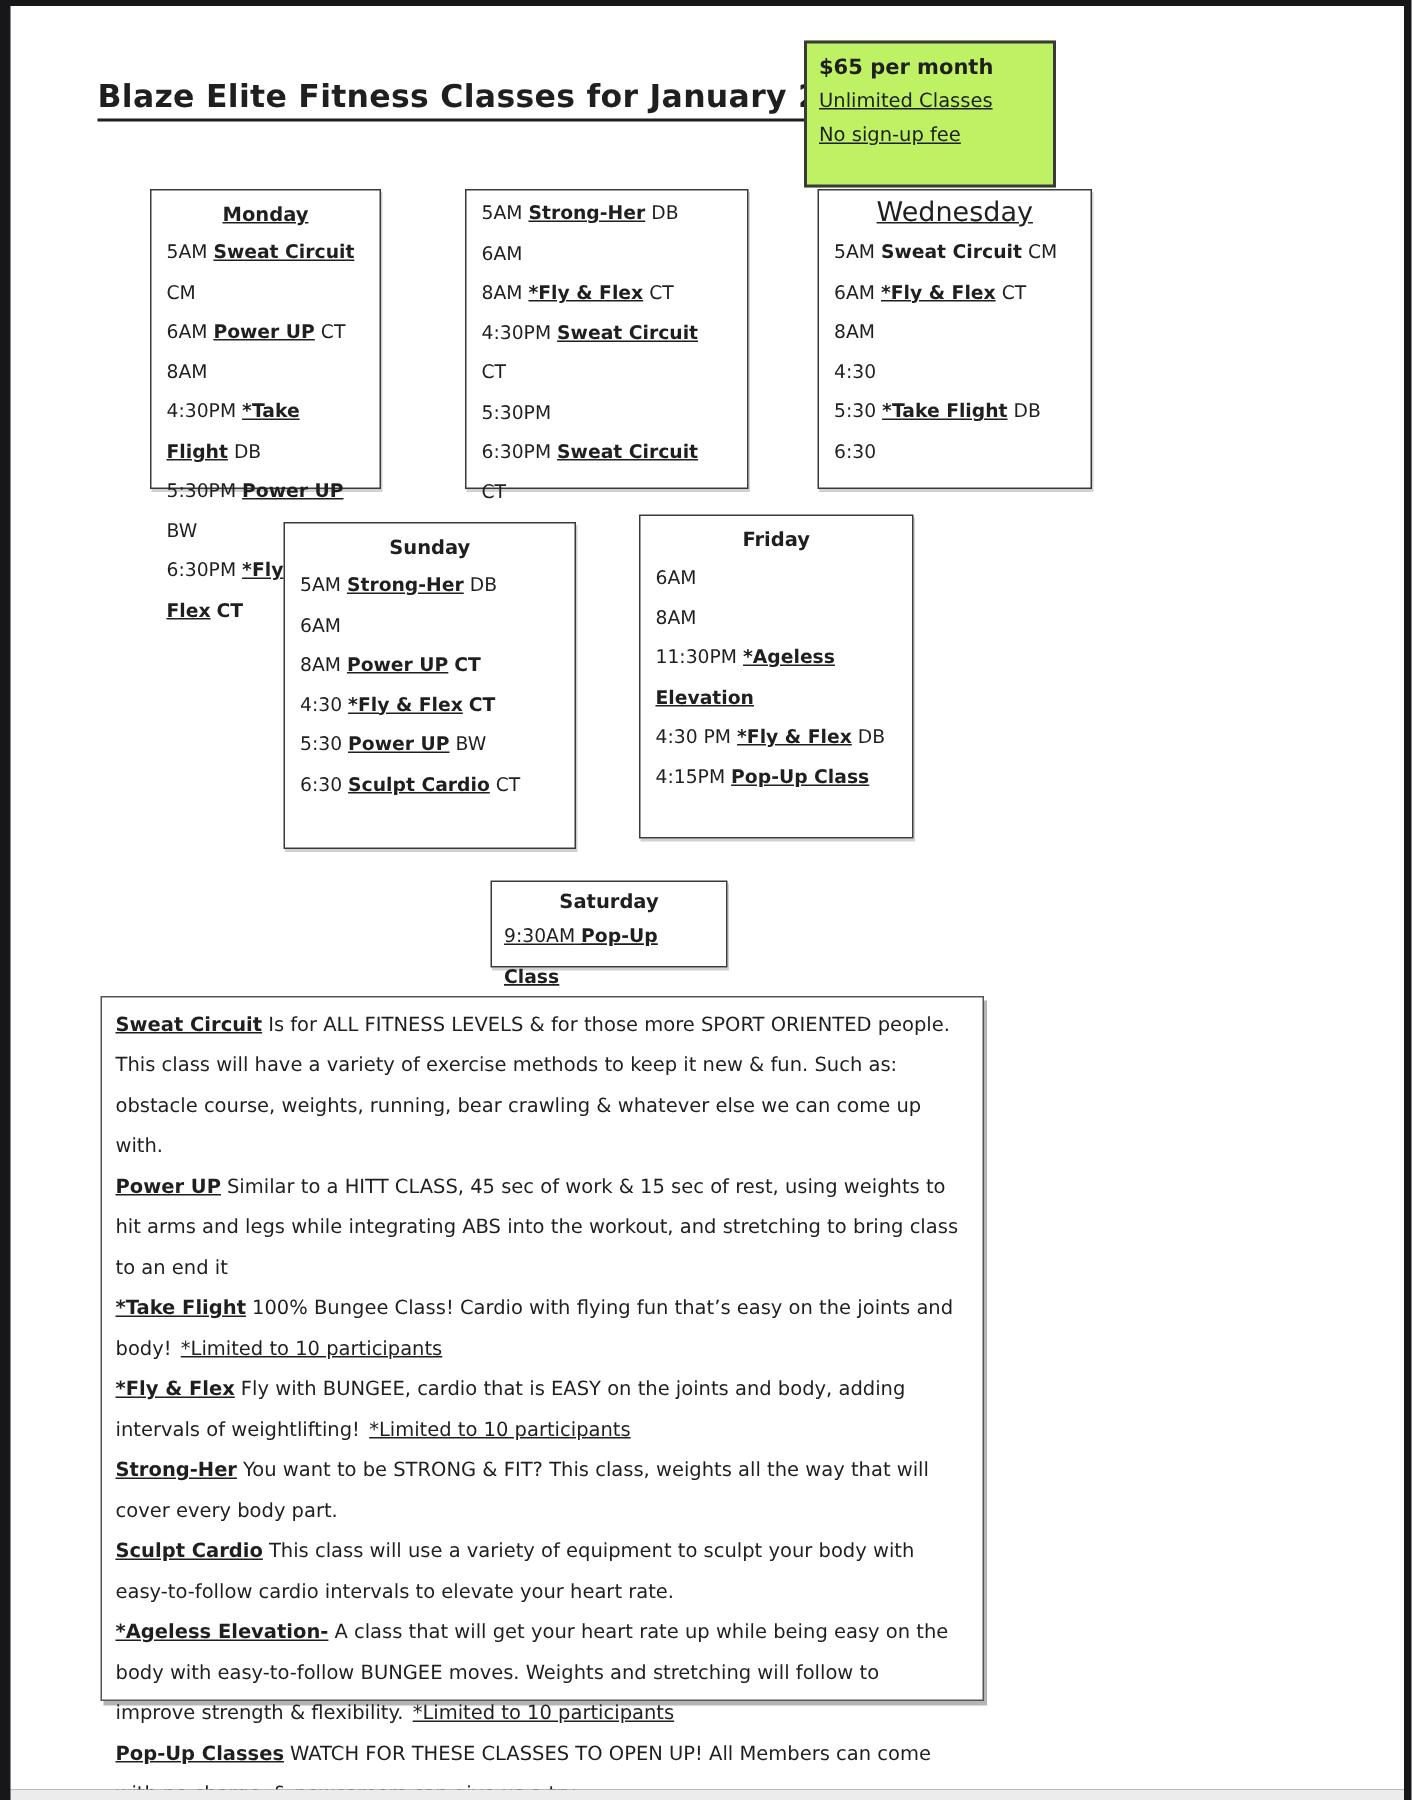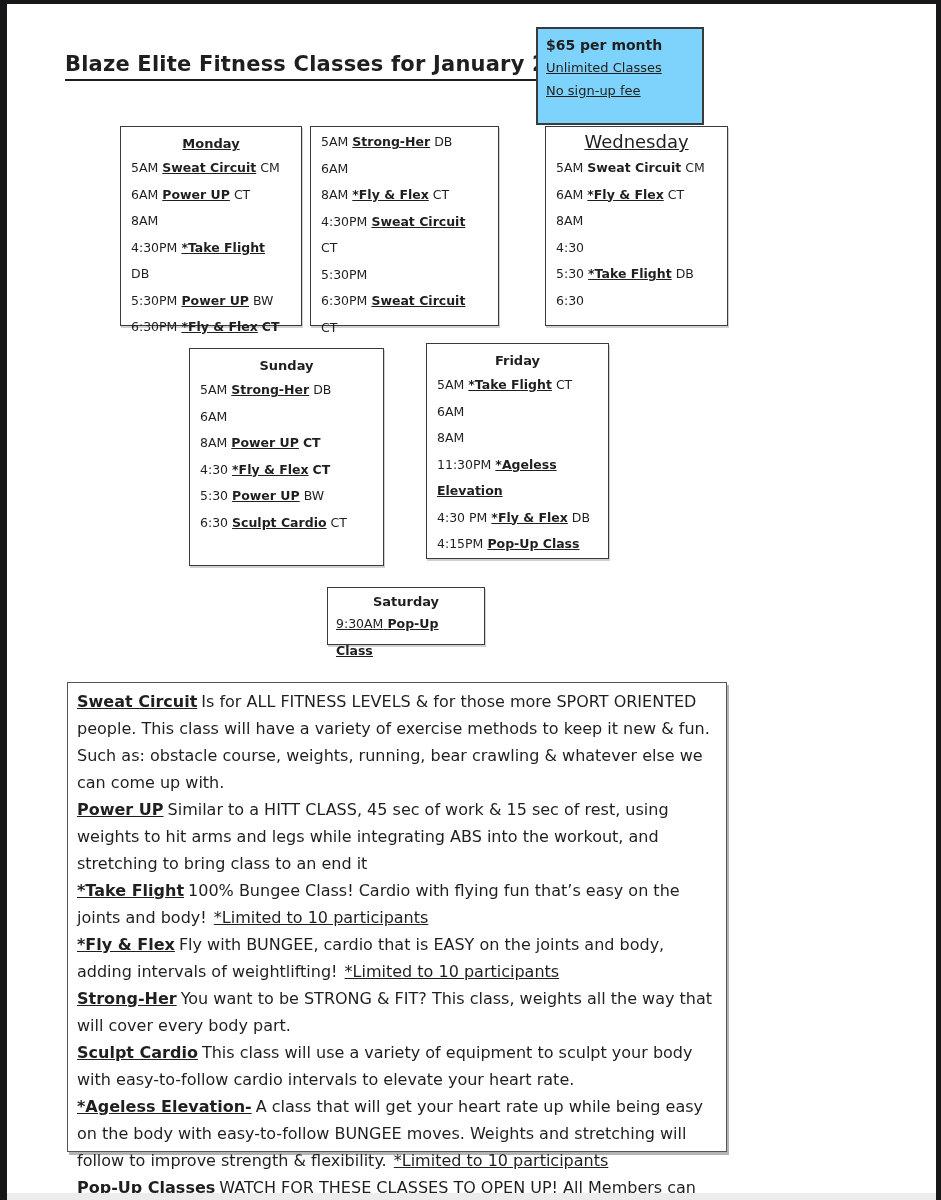--- a/index.html
+++ b/index.html
@@ -20,21 +20,21 @@
     background:#ececec;
   }
   .title {
     position:absolute; left:58px; top:48px;
     font-size:21px; font-weight:bold; letter-spacing:0.2px;
     border-bottom:2px solid #1f1f1f; padding-bottom:3px;
     white-space:nowrap;
   }
   .promo-box {
     position:absolute; left:529px; top:23px; width:168px; height:98px;
-    border:2px solid #3a3a3a; background:#7dd3fc; padding:5px 0 0 8px;
+    border:2px solid #3a3a3a; background:#bef264; padding:5px 0 0 8px;
   }
   .promo-box .p1 { font-size:14px; font-weight:bold; line-height:22px; }
   .promo-box .p2 { font-size:13px; line-height:23px; text-decoration:underline; }
   .day-box {
     position:absolute; border:1.5px solid #3a3a3a; background:#fff;
     box-shadow:1px 2px 0 rgba(0,0,0,0.18);
     font-size:12.5px;
   }
   .day-header {
     text-align:center; font-weight:bold; font-size:13px;
@@ -43,34 +43,34 @@
   .day-header.u { text-decoration:underline; }
   .day-header.big { font-size:18px; font-weight:normal; padding-top:4px; line-height:22px; }
   .slots { margin-top:2px; padding:0 16px 0 10px; }
   .slot { line-height:26.5px; }
   .slot .cls { font-weight:bold; text-decoration:underline; }
   .slot .cls.no-u { text-decoration:none; }
   .slot .trainer { font-weight:normal; }
   .slot .trainer.tb { font-weight:bold; }
   .slot.u-all { text-decoration:underline; }
   .slot.u-all .cls { font-weight:bold; }
-  #monday    { left:93px;  top:122px; width:182px; height:200px;margin-left:20px; }
+  #monday    { left:93px;  top:122px; width:154px; height:200px; }
   #tuesday   { left:303px; top:122px; width:189px; height:200px; }
   #wednesday { left:538px; top:122px; width:183px; height:200px; }
   #thursday  { left:182px; top:344px; width:195px; height:218px; }
   #friday    { left:419px; top:339px; width:183px; height:216px; }
   #saturday  { left:320px; top:583px; width:158px; height:58px; }
   #saturday .day-header { padding-top:5px; }
   #saturday .slots { padding-left:8px; margin-top:0; }
   .desc-box {
-    position:absolute; left:60px; top:678px; width:660px; height:470px;
+    position:absolute; left:60px; top:660px; width:589px; height:470px;
     border:1.5px solid #555; background:#fff;
     box-shadow:2px 3px 0 #b4b4b4;
     padding:5px 12px 0 9px;
-    font-size:16px;
+    font-size:13px;
   }
   .desc { line-height:27px; }
   .desc .lead { font-weight:bold; text-decoration:underline; margin-right:4px; }
   .desc .note { text-decoration:underline; margin-left:2px; }
 </style>
 </head>
 <body>
 
 <div class="page">
 
@@ -125,21 +125,20 @@
       <div class="slot"><span>8AM</span> <span class="cls">Power UP</span> <span class="trainer tb">CT</span></div>
       <div class="slot"><span>4:30</span> <span class="cls">*Fly &amp; Flex</span> <span class="trainer tb">CT</span></div>
       <div class="slot"><span>5:30</span> <span class="cls">Power UP</span> <span class="trainer">BW</span></div>
       <div class="slot"><span>6:30</span> <span class="cls">Sculpt Cardio</span> <span class="trainer">CT</span></div>
     </div>
   </div>
 
   <div class="day-box" id="friday">
     <div class="day-header">Friday</div>
     <div class="slots">
-      <div class="slot"><span>5AM</span> <span class="cls">*Take Flight</span> <span class="trainer">CT</span></div>
       <div class="slot"><span>6AM</span></div>
       <div class="slot"><span>8AM</span></div>
       <div class="slot"><span>11:30PM</span> <span class="cls">*Ageless Elevation</span></div>
       <div class="slot"><span>4:30 PM</span> <span class="cls">*Fly &amp; Flex</span> <span class="trainer">DB</span></div>
       <div class="slot"><span>4:15PM</span> <span class="cls">Pop-Up Class</span></div>
     </div>
   </div>
 
   <div class="day-box" id="saturday">
     <div class="day-header">Saturday</div>

